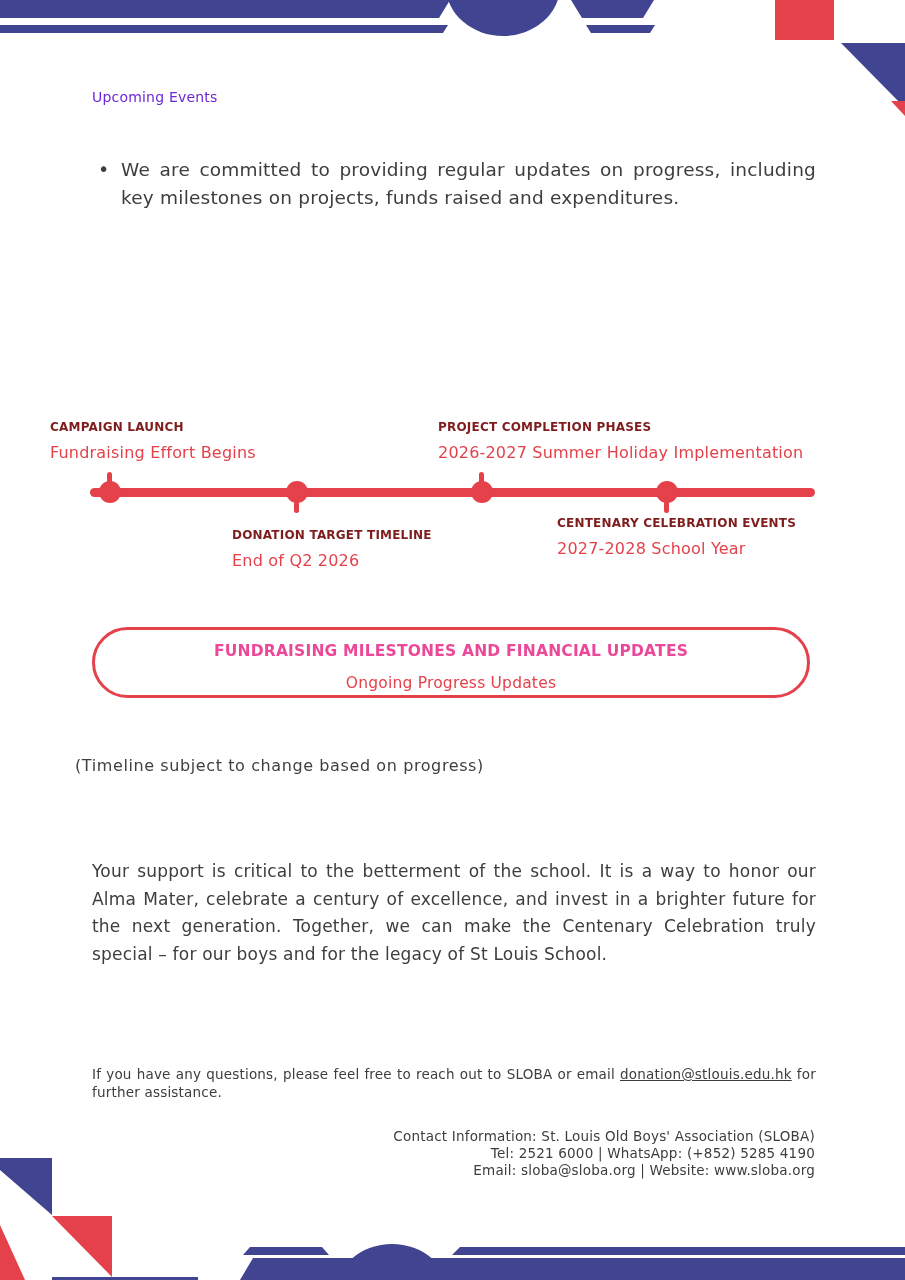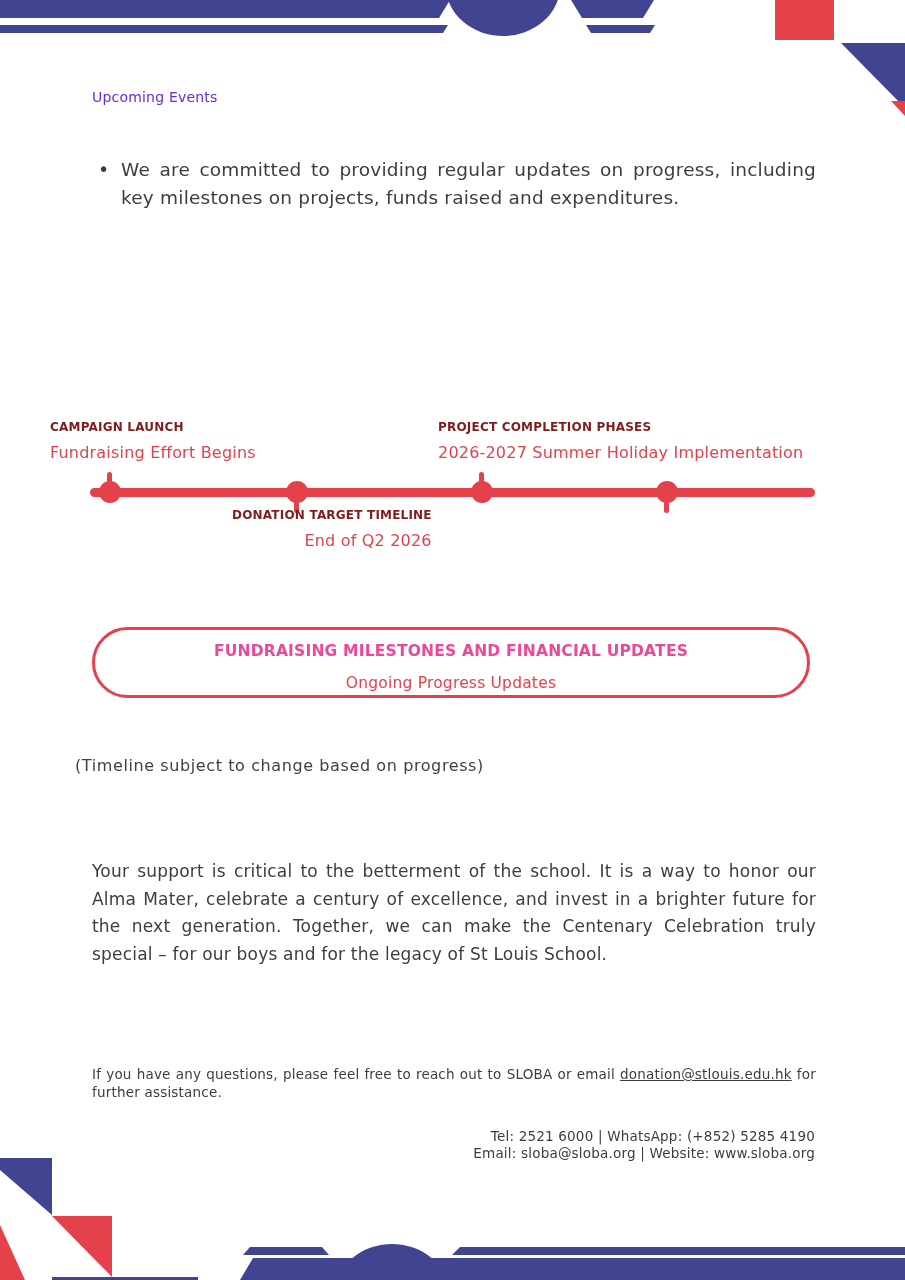--- a/index.html
+++ b/index.html
@@ -30,21 +30,21 @@
   }
   .bullets li::before{
     content:"\2022";
     position:absolute;left:6px;top:-1px;
     font-size:19px;color:#3d3d3d;
   }
 
   
   .tl-label{position:absolute;white-space:nowrap;}
   .tl-title{font-size:12px;font-weight:bold;color:#7f1d1d;letter-spacing:.2px;}
-  .tl-sub{font-size:16px;color:#e5414b;margin-top:9px;letter-spacing:.2px;text-align:right;}
+  .tl-sub{font-size:16px;color:#e5414b;margin-top:9px;letter-spacing:.2px;}
   .tl-line{
     position:absolute;left:90px;top:488px;width:725px;height:9px;
     background:#e5414b;border-radius:5px;
   }
   .tl-dot{
     position:absolute;top:481px;width:22px;height:22px;border-radius:50%;
     background:#e5414b;
   }
   .tl-stem{
     position:absolute;width:5px;height:12px;border-radius:3px;background:#e5414b;
@@ -144,39 +144,44 @@
     <div class="tl-line"></div>
     <div class="tl-stem" style="left:107px;top:472px;"></div>
     <div class="tl-dot" style="left:99px;"></div>
     <div class="tl-stem" style="left:294px;top:501px;"></div>
     <div class="tl-dot" style="left:286px;"></div>
     <div class="tl-stem" style="left:479px;top:472px;"></div>
     <div class="tl-dot" style="left:471px;"></div>
     <div class="tl-stem" style="left:664px;top:501px;"></div>
     <div class="tl-dot" style="left:656px;"></div>
 
-    <div class="tl-label" style="left:232px;top:508px;">
+    <div class="tl-label" style="left:232px;top:528px;">
       <div class="tl-title">DONATION TARGET TIMELINE</div>
       <div class="tl-sub">End of Q2 2026</div>
+    </div>
+    <div class="tl-label" style="left:557px;top:516px;">
+      <div class="tl-title">CENTENARY CELEBRATION EVENTS</div>
+      <div class="tl-sub">2027-2028 School Year</div>
     </div>
 
     <div class="banner">
       <div class="banner-title">FUNDRAISING MILESTONES AND FINANCIAL UPDATES</div>
       <div class="banner-sub">Ongoing Progress Updates</div>
     </div>
 
     <div class="tl-note">(Timeline subject to change based on progress)</div>
 
     <div class="closing">Your support is critical to the betterment of the school. It is a way to honor our Alma Mater, celebrate a century of excellence, and invest in a brighter future for the next generation. Together, we can make the Centenary Celebration truly special – for our boys and for the legacy of St Louis School.</div>
 
     <div class="assist">
       <span>If you have any questions, please feel free to reach out to SLOBA or email</span>
       <a href="#" class="email">donation@stlouis.edu.hk</a>
       <span>for further assistance.</span>
     </div>
 
     <div class="contact">
+      <div>Contact Information: St. Louis Old Boys' Association (SLOBA)</div>
       <div>Tel: 2521 6000 | WhatsApp: (+852) 5285 4190</div>
       <div>Email: sloba@sloba.org | Website: www.sloba.org</div>
     </div>
 
   </div>
 </div>
 
 </body></html>

